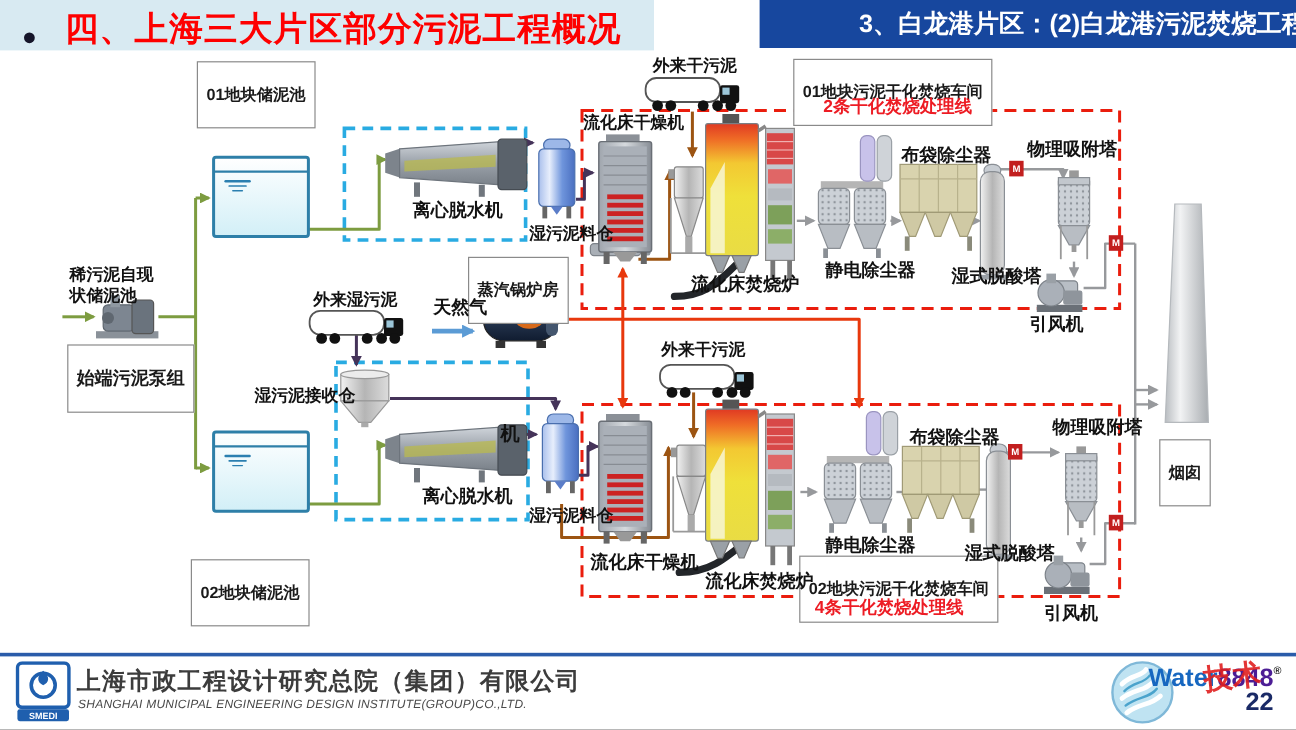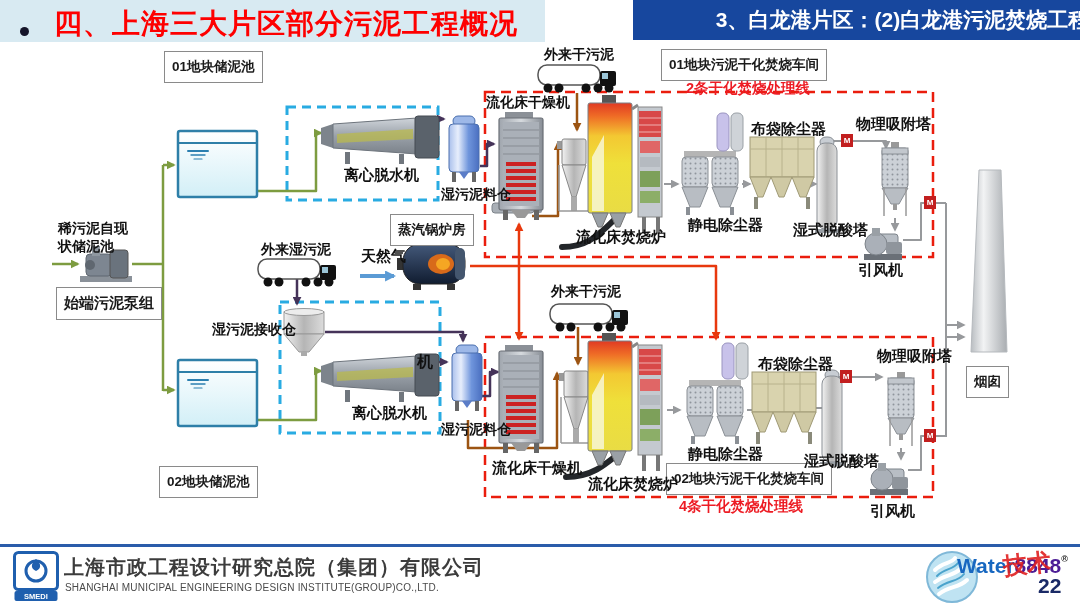--- a/index.html
+++ b/index.html
@@ -7,32 +7,32 @@
          font-family:"Liberation Sans","DejaVu Sans",sans-serif;}
   
   .hstrip{position:absolute;left:0;top:0;width:545px;height:42px;background:var(--header_strip,#d8eaf2);}
   .bullet{position:absolute;left:20px;top:27px;width:9px;height:9px;border-radius:50%;background:#15152a;}
   .htitle{position:absolute;left:54px;top:5px;font-size:28px;font-weight:bold;color:var(--title_red,#fe0000);
           white-space:nowrap;letter-spacing:1px;}
   .banner{position:absolute;left:633px;top:0;width:539px;height:40px;background:var(--banner_blue,#17479e);
           display:flex;align-items:center;justify-content:center;}
   .banner div{color:var(--banner_text,#fff);font-size:21px;font-weight:bold;white-space:nowrap;}
   
-  .bx{position:absolute;background:#fff;border:1px solid #8a8a8a;padding:6px 7px;font-size:13.5px;
+  .bx{position:absolute;background:#fff;border:1px solid #8a8a8a;padding:18px 7px;font-size:13.5px;
       font-weight:bold;color:#1a1a1a;white-space:nowrap;z-index:5;}
   .lb{position:absolute;font-size:14px;font-weight:bold;color:#111;white-space:nowrap;z-index:5;}
   .lb.s15{font-size:15px;text-align:right;}
   .rd{position:absolute;font-size:14.5px;font-weight:bold;color:var(--label_red,#ed1c24);white-space:nowrap;z-index:5;}
   .wrap2{white-space:normal;width:76px;line-height:1.3;}
   .mbox{position:absolute;width:12px;height:13px;background:#c21f1f;color:#fff;font-size:8px;font-weight:bold;
         display:flex;align-items:center;justify-content:center;z-index:6;}
   
   .frule{position:absolute;left:0;top:544px;width:1080px;height:3px;background:var(--footer_rule,#2a5caa);}
   .company-cn{position:absolute;left:64px;top:554px;font-size:20px;font-weight:bold;color:#3c3c3c;letter-spacing:1px;}
-  .company-en{position:absolute;left:65px;top:582px;font-size:10px;color:#4a4a4a;letter-spacing:.2px;}
+  .company-en{position:absolute;left:65px;top:582px;font-size:10px;color:#4a4a4a;letter-spacing:.2px;font-style:italic;}
   .wm{position:absolute;left:925px;top:548px;width:155px;height:58px;z-index:7;}
   .wm-brand{position:absolute;left:32px;top:6px;font-size:21px;font-weight:bold;white-space:nowrap;}
   .wm-brand .w{color:#1767c0;}
   .wm-brand .d{color:#4c1d95;}
   .wm-brand .r{font-size:9px;color:#222;vertical-align:top;}
   .wm-overlay{position:absolute;left:78px;top:0px;font-size:24px;font-weight:bold;color:#e02020;
               font-family:"Liberation Serif","DejaVu Serif",serif;transform:rotate(-6deg);opacity:.9;}
   .wm-sub{position:absolute;left:32px;top:30px;font-size:16px;font-weight:normal;color:#1767c0;letter-spacing:7px;white-space:nowrap;margin-top:36px;}
   .wm-page{position:absolute;left:113px;top:26px;font-size:21px;font-weight:bold;color:#1a2a66;}
   svg.diagram{position:absolute;left:0;top:0;z-index:1;}

